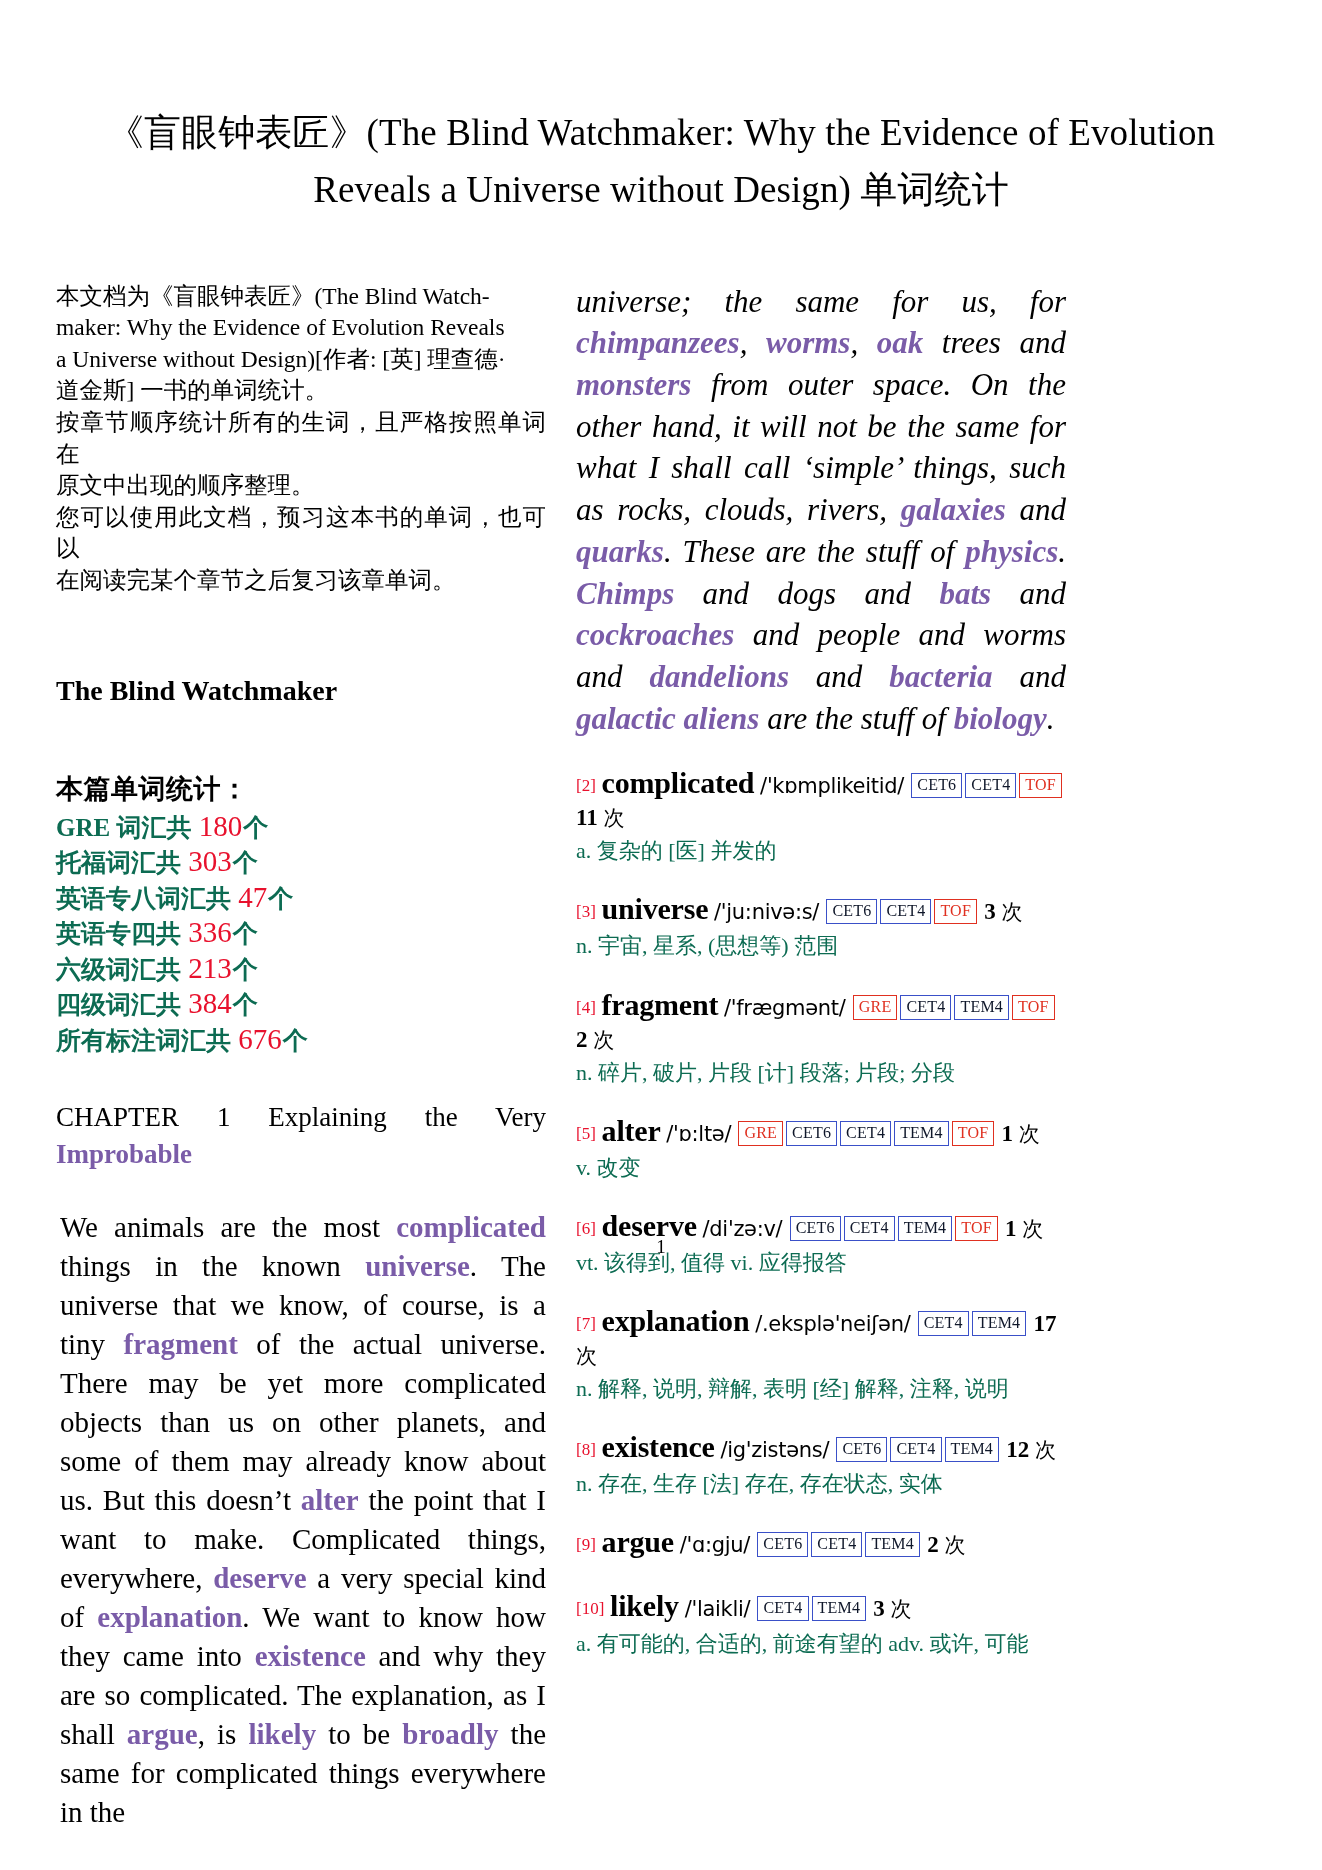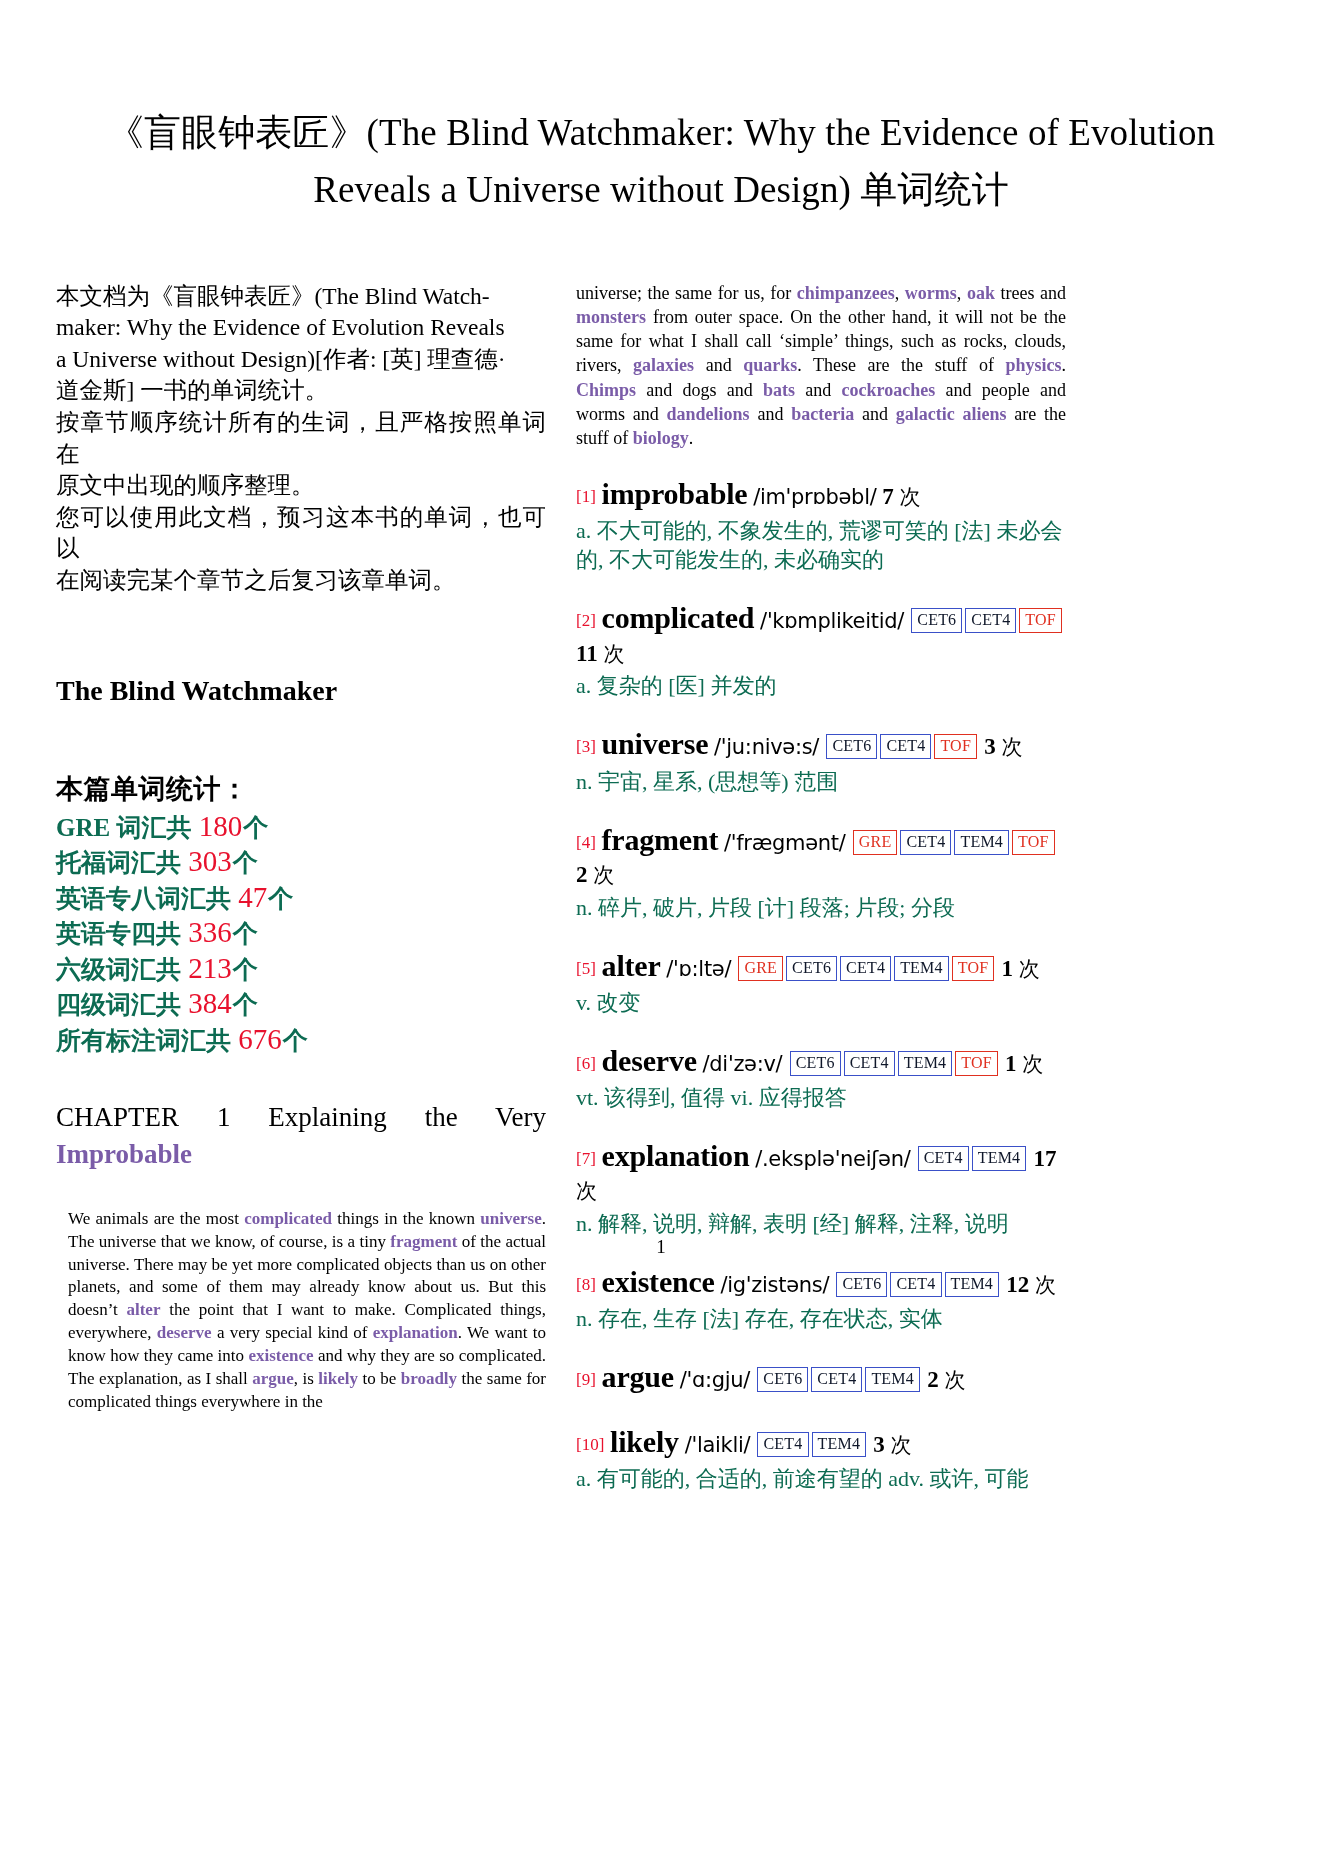--- a/index.html
+++ b/index.html
@@ -88,39 +88,40 @@
   }
 
   .chapter-line {
     font-size: 27px;
     line-height: 1.345;
     text-align: justify;
     margin: 42px 0 0 0;
   }
 
   .body-p {
-    font-size: 17px;
+    font-size: 29px;
     line-height: 1.345;
     text-align: justify;
     text-justify: inter-word;
-    margin: 36px 0 0 12px;
+    margin: 36px 0 0 4px;
   }
 
   .hl {
     color: #7a5ca8;
     font-weight: bold;
   }
 
   
   .r-body-p {
-    font-size: 18px;
+    font-size: 31px;
     line-height: 1.345;
     text-align: justify;
     text-justify: inter-word;
     margin: 0;
+    font-style: italic;
   }
 
   .entry {
     margin-top: 24px;
   }
   .entry-head {
     font-size: 23px;
     line-height: 1.34;
   }
   .idx {
@@ -218,24 +219,20 @@
     </div>
 
     <div class="col">
 
       <p class="r-body-p">
         <span id="right-body-slot"><span>universe; the same for us, for </span><span class="hl">chimpanzees</span><span>, </span><span class="hl">worms</span><span>, </span><span class="hl">oak</span><span> trees and </span><span class="hl">monsters</span><span> from outer space. On the other hand, it will not be the same for what I shall call  ‘simple’ things, such as rocks, clouds, rivers, </span><span class="hl">galaxies</span><span> and </span><span class="hl">quarks</span><span>. These are the stuff of </span><span class="hl">physics</span><span>.  </span><span class="hl">Chimps</span><span> and dogs and </span><span class="hl">bats</span><span> and </span><span class="hl">cockroaches</span><span> and people and worms and </span><span class="hl">dandelions</span><span> and </span><span class="hl">bacteria</span><span> and </span><span class="hl">galactic aliens</span><span> are the stuff of </span><span class="hl">biology</span><span>.</span></span>
       </p>
 
       <div id="entries-slot">
           <div class="entry">
-            <div class="entry-head"><span class="idx">[1]</span> <span class="word">improbable</span> <span class="phon">/im'prɒbəbl/</span> <span class="count">7</span> <span class="times">次</span></div>
-            <div class="def">a. 不大可能的, 不象发生的, 荒谬可笑的 [法] 未必会的, 不大可能发生的, 未必确实的</div>
-          </div>
-          <div class="entry">
             <div class="entry-head"><span class="idx">[2]</span> <span class="word">complicated</span> <span class="phon">/'kɒmplikeitid/</span> <span class="badge">CET6</span><span class="badge">CET4</span><span class="badge red">TOF</span> <span class="count">11</span> <span class="times">次</span></div>
             <div class="def">a. 复杂的 [医] 并发的</div>
           </div>
           <div class="entry">
             <div class="entry-head"><span class="idx">[3]</span> <span class="word">universe</span> <span class="phon">/'ju:nivə:s/</span> <span class="badge">CET6</span><span class="badge">CET4</span><span class="badge red">TOF</span> <span class="count">3</span> <span class="times">次</span></div>
             <div class="def">n. 宇宙, 星系, (思想等) 范围</div>
           </div>
           <div class="entry">
             <div class="entry-head"><span class="idx">[4]</span> <span class="word">fragment</span> <span class="phon">/'frægmənt/</span> <span class="badge red">GRE</span><span class="badge">CET4</span><span class="badge">TEM4</span><span class="badge red">TOF</span> <span class="count">2</span> <span class="times">次</span></div>
             <div class="def">n. 碎片, 破片, 片段 [计] 段落; 片段; 分段</div>

